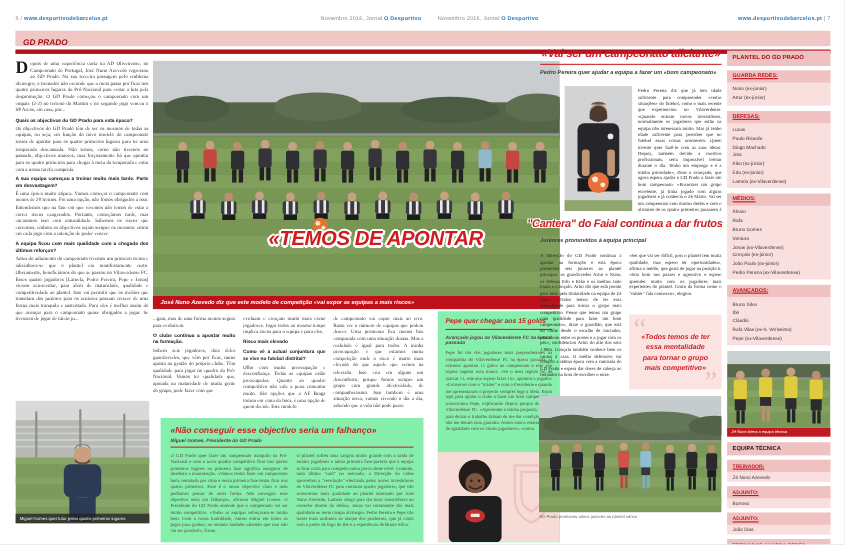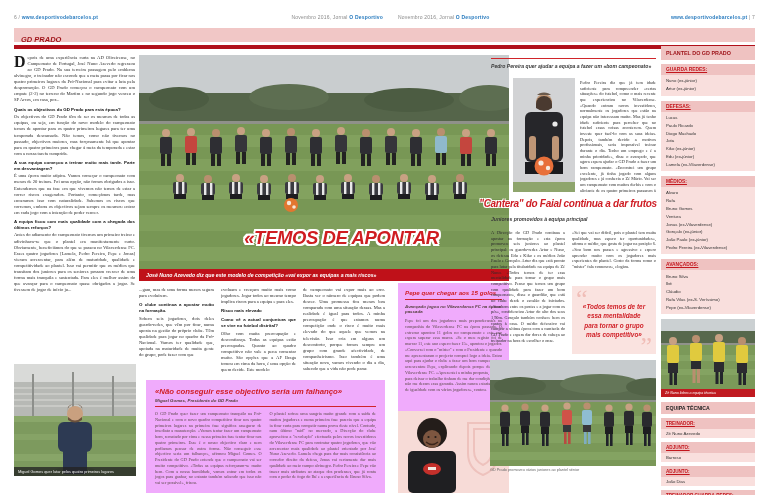--- a/index.html
+++ b/index.html
@@ -25,26 +25,26 @@
   
   .photo { overflow:hidden; }
   .photo svg { display:block; width:100%; height:100%; }
   .photo-caption { position:absolute; left:0; right:0; bottom:0; background:rgba(35,35,35,.78); color:#f2f2f2;
                    font-family:"Liberation Sans", sans-serif; font-size:3.9px; padding:2px 4px; }
 
   
   .big-headline { font-family:"Liberation Sans", sans-serif; font-weight:800; font-style:italic; font-size:18.5px;
                   letter-spacing:-.4px; color:#cf1d21; text-align:center; white-space:nowrap;
                   text-shadow:-1.6px -1.6px 0 #fff, 1.6px -1.6px 0 #fff, -1.6px 1.6px 0 #fff, 1.6px 1.6px 0 #fff,
-                              0 -2px 0 #fff, 0 2px 0 #fff, -2px 0 0 #fff, 2px 0 0 #fff;margin-top:21px; }
+                              0 -2px 0 #fff, 0 2px 0 #fff, -2px 0 0 #fff, 2px 0 0 #fff; }
   .caption-bar { background:#bf1119; color:#fff; font-family:"Liberation Sans", sans-serif; font-style:italic;
                  font-weight:bold; font-size:5.2px; line-height:12px; padding-left:7px; white-space:nowrap; overflow:hidden; }
 
   
-  .pinkbox { background:#f0abfc; overflow:hidden; }
+  .pinkbox { background:#86efac; overflow:hidden; }
   .pinkbox .box-title { color:#d01f26; font-family:"Liberation Sans", sans-serif; font-weight:800; font-style:italic; }
   .pinkbox .box-sub { font-family:"Liberation Sans", sans-serif; font-weight:bold; font-style:italic; font-size:4.4px; color:#55403e; margin-top:2px; }
   .pinkbox hr { border:none; border-top:1px solid #d0242a; margin:3px 0 4px 0; }
   .boxtext { font-size:4.3px; line-height:1.34; text-align:justify; color:#5a4a48; }
 
   
   .art-headline { font-family:"Liberation Sans", sans-serif; font-weight:800; font-style:italic; color:#cf1d24;
                   text-align:center; white-space:nowrap; }
   .art-sub { font-family:"Liberation Sans", sans-serif; font-style:italic; font-weight:bold; font-size:5.1px; color:#3a3a3a; }
   .thin-red { background:#d0242a; height:1px; }
@@ -363,20 +363,21 @@
         <path d="M28 31 q6 5 12 0" stroke="#3a241a" stroke-width="1.4" fill="none"></path>
         <circle cx="30.5" cy="26" r="1.1" fill="#241d1a"></circle>
           <circle cx="37.5" cy="26" r="1.1" fill="#241d1a"></circle>
         <rect x="10" y="40" width="48" height="42" rx="5" fill="#1f1f22"></rect>
         <ellipse cx="34" cy="58" rx="9" ry="6" fill="#c4302b"></ellipse>
           <rect x="30" y="56" width="8" height="3" fill="#f2e9e2"></rect>
       </svg>
     </div>
   </div>
 
+  <div class="abs art-headline" style="left:491px; top:44px; width:165px; font-size:10.4px; letter-spacing:-.3px;">«Vai ser um campeonato aliciante»</div>
   <div class="abs thin-red" style="left:491px; top:58px; width:165px;"></div>
   <div class="abs art-sub" style="left:491px; top:63px; width:165px;">Pedro Pereira quer ajudar a equipa a fazer um «bom campeonato»</div>
 
   <div class="abs photo" style="left:513px; top:78px; width:62px; height:114px;">
     <svg viewBox="0 0 62 114" preserveAspectRatio="none">
       <rect width="62" height="114" fill="#d2d3d5"></rect>
       <rect y="104" width="62" height="10" fill="#8ea56c"></rect>
       <circle cx="31" cy="24" r="8" fill="#bf9676"></circle>
       <path d="M23 26 a8 8 0 0 1 16 0 l0 4 q-8 6 -16 0 z" fill="#4a3a30"></path>
       <path d="M24 17 a8 5 0 0 1 14 0 z" fill="#6b5a4c"></path>

